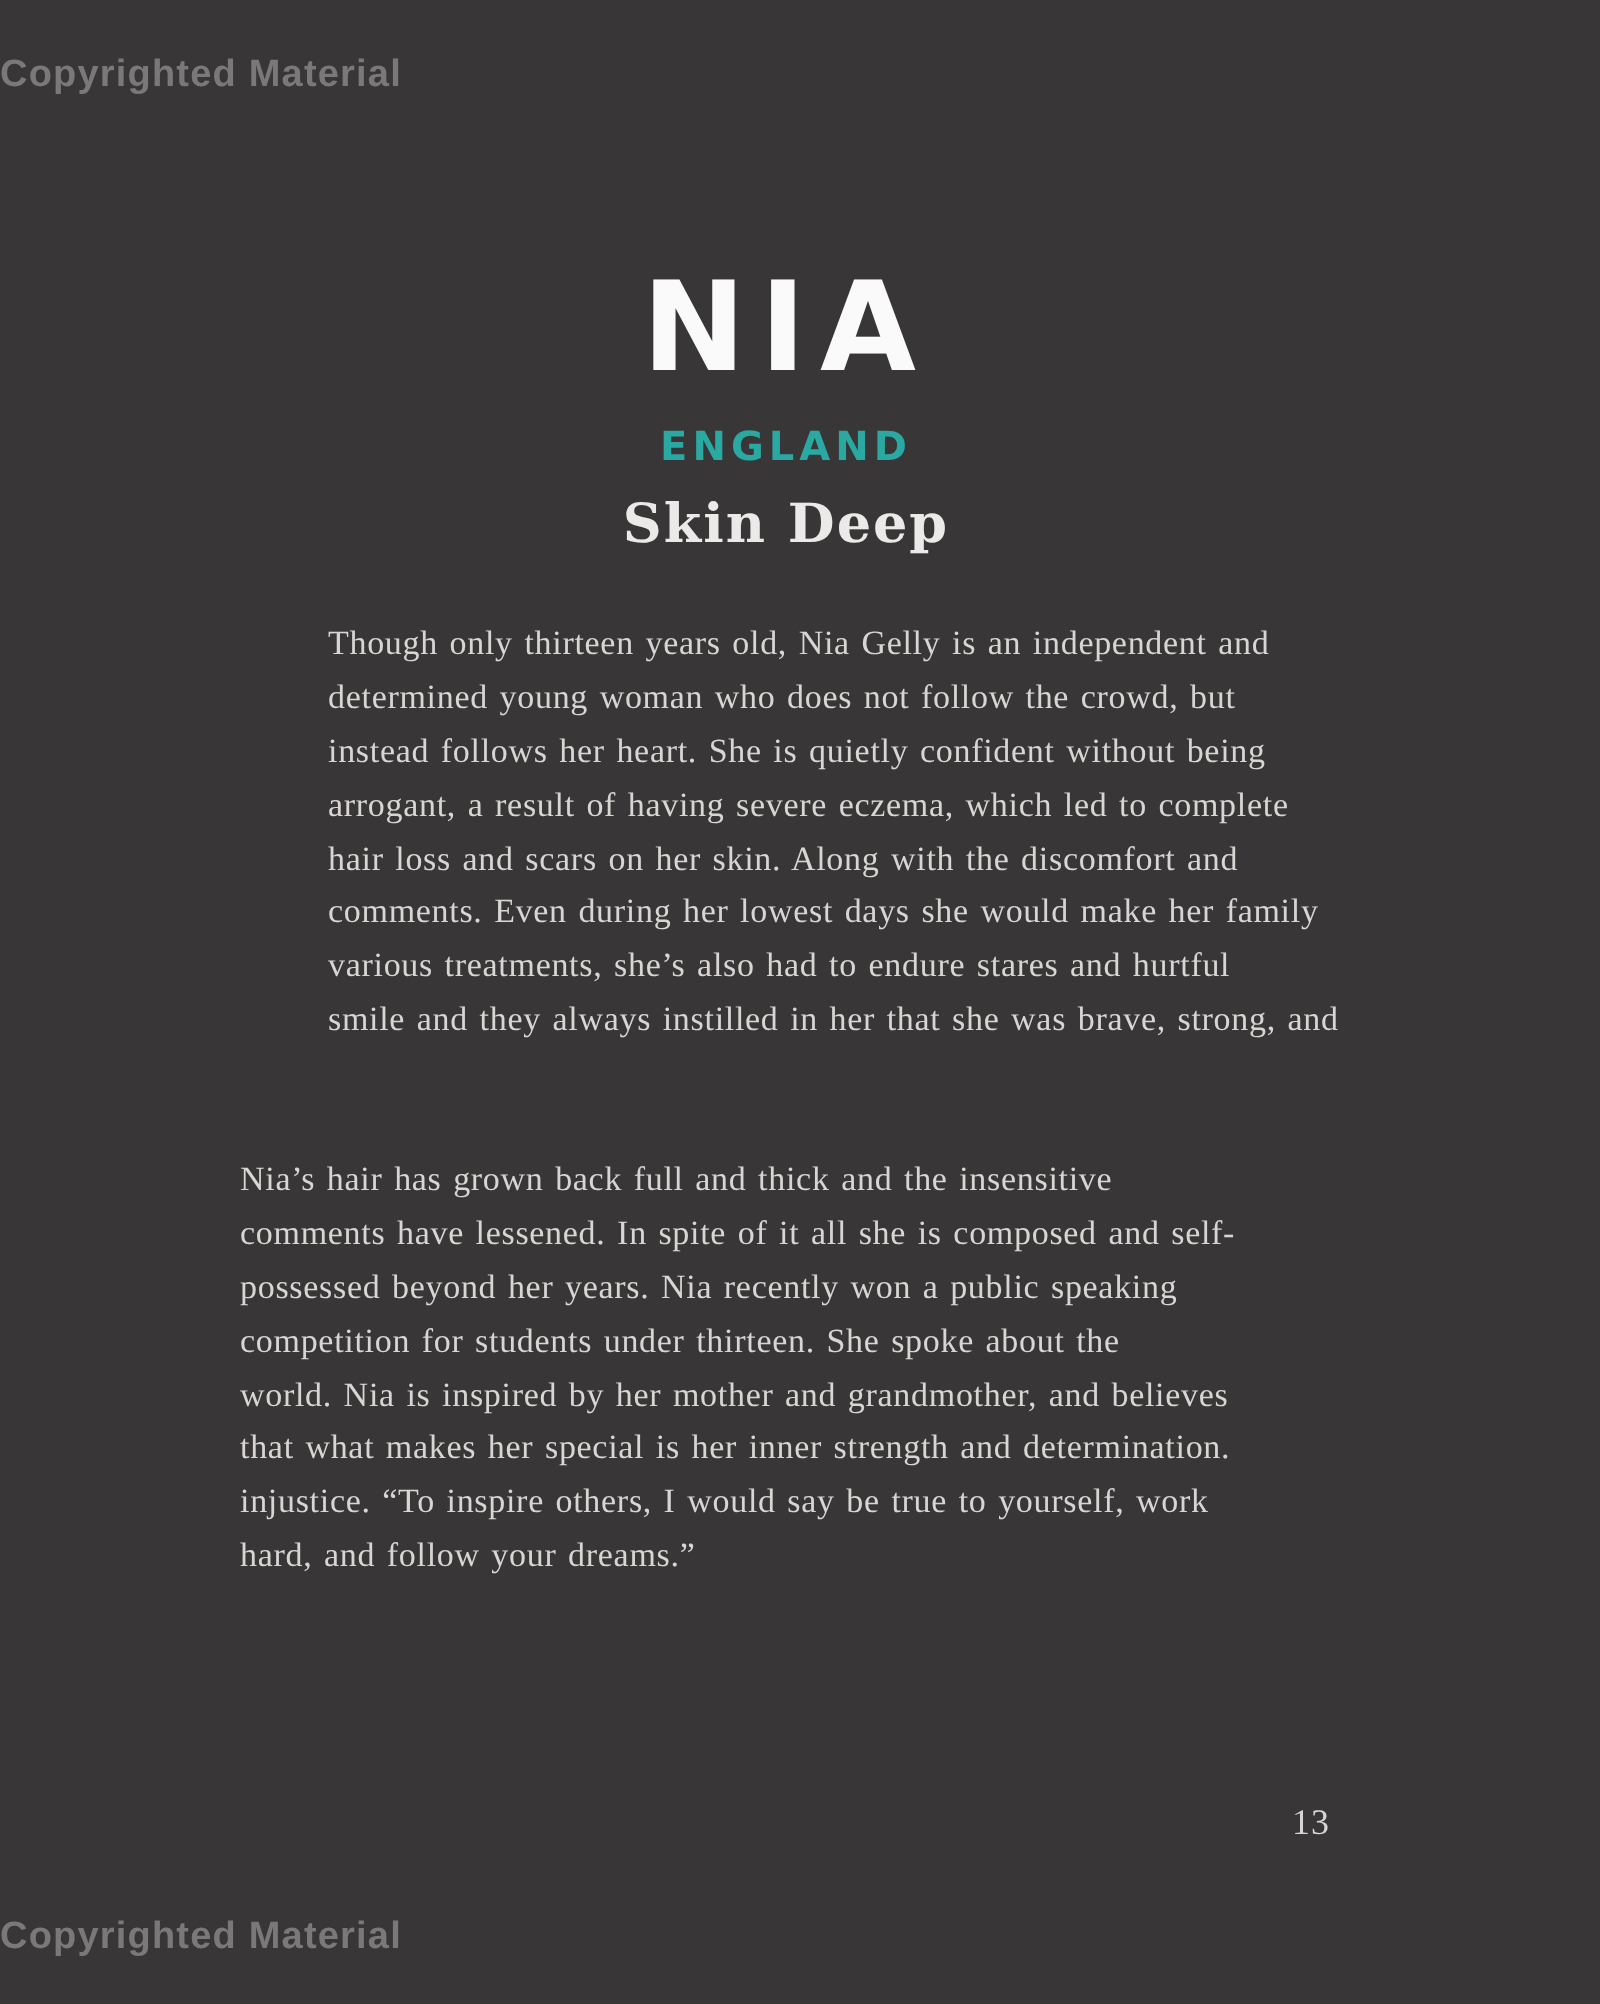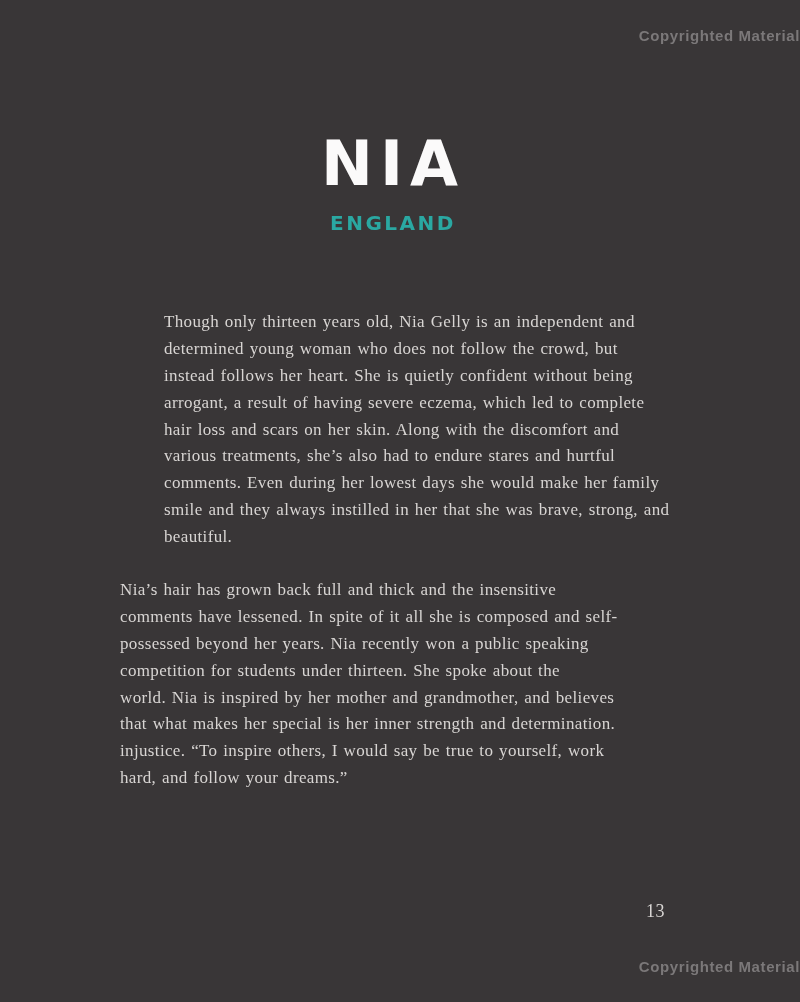--- a/index.html
+++ b/index.html
@@ -20,24 +20,24 @@
     width:800px;
     height:1002px;
     margin:0 auto;
     background:var(--bg);
     overflow:hidden;
   }
   .notice{
     position:absolute;
     left:0;
     width:800px;
-    text-align:right;
+    text-align:left;
     font-family:"Liberation Sans", sans-serif;
     font-weight:bold;
-    font-size:15px;
+    font-size:19px;
     letter-spacing:0.6px;
     color:var(--notice);
   }
   .notice-top{top:27px;}
   .notice-bottom{top:958px;}
   .heading{
     position:absolute;
     left:120px;
     width:546px;
     text-align:center;
@@ -100,31 +100,31 @@
 <body>
 
 <div class="page">
 
   <div class="notice notice-top">Copyrighted Material</div>
 
   <div class="heading book-title">NIA</div>
 
   <div class="heading country">ENGLAND</div>
 
+  <div class="heading chapter">Skin Deep</div>
 
   <div class="paragraph para-1">
     <div class="text-line">Though only thirteen years old, Nia Gelly is an independent and</div>
     <div class="text-line">determined young woman who does not follow the crowd, but</div>
     <div class="text-line">instead follows her heart. She is quietly confident without being</div>
     <div class="text-line">arrogant, a result of having severe eczema, which led to complete</div>
     <div class="text-line">hair loss and scars on her skin. Along with the discomfort and</div>
+    <div class="text-line">comments. Even during her lowest days she would make her family</div>
     <div class="text-line">various treatments, she’s also had to endure stares and hurtful</div>
-    <div class="text-line">comments. Even during her lowest days she would make her family</div>
     <div class="text-line">smile and they always instilled in her that she was brave, strong, and</div>
-    <div class="text-line">beautiful.</div>
   </div>
 
   <div class="paragraph para-2">
     <div class="text-line">Nia’s hair has grown back full and thick and the insensitive</div>
     <div class="text-line">comments have lessened. In spite of it all she is composed and self-</div>
     <div class="text-line">possessed beyond her years. Nia recently won a public speaking</div>
     <div class="text-line">competition for students under thirteen. She spoke about the</div>
     <div class="text-line">world. Nia is inspired by her mother and grandmother, and believes</div>
     <div class="text-line">that what makes her special is her inner strength and determination.</div>
     <div class="text-line">injustice. “To inspire others, I would say be true to yourself, work</div>

